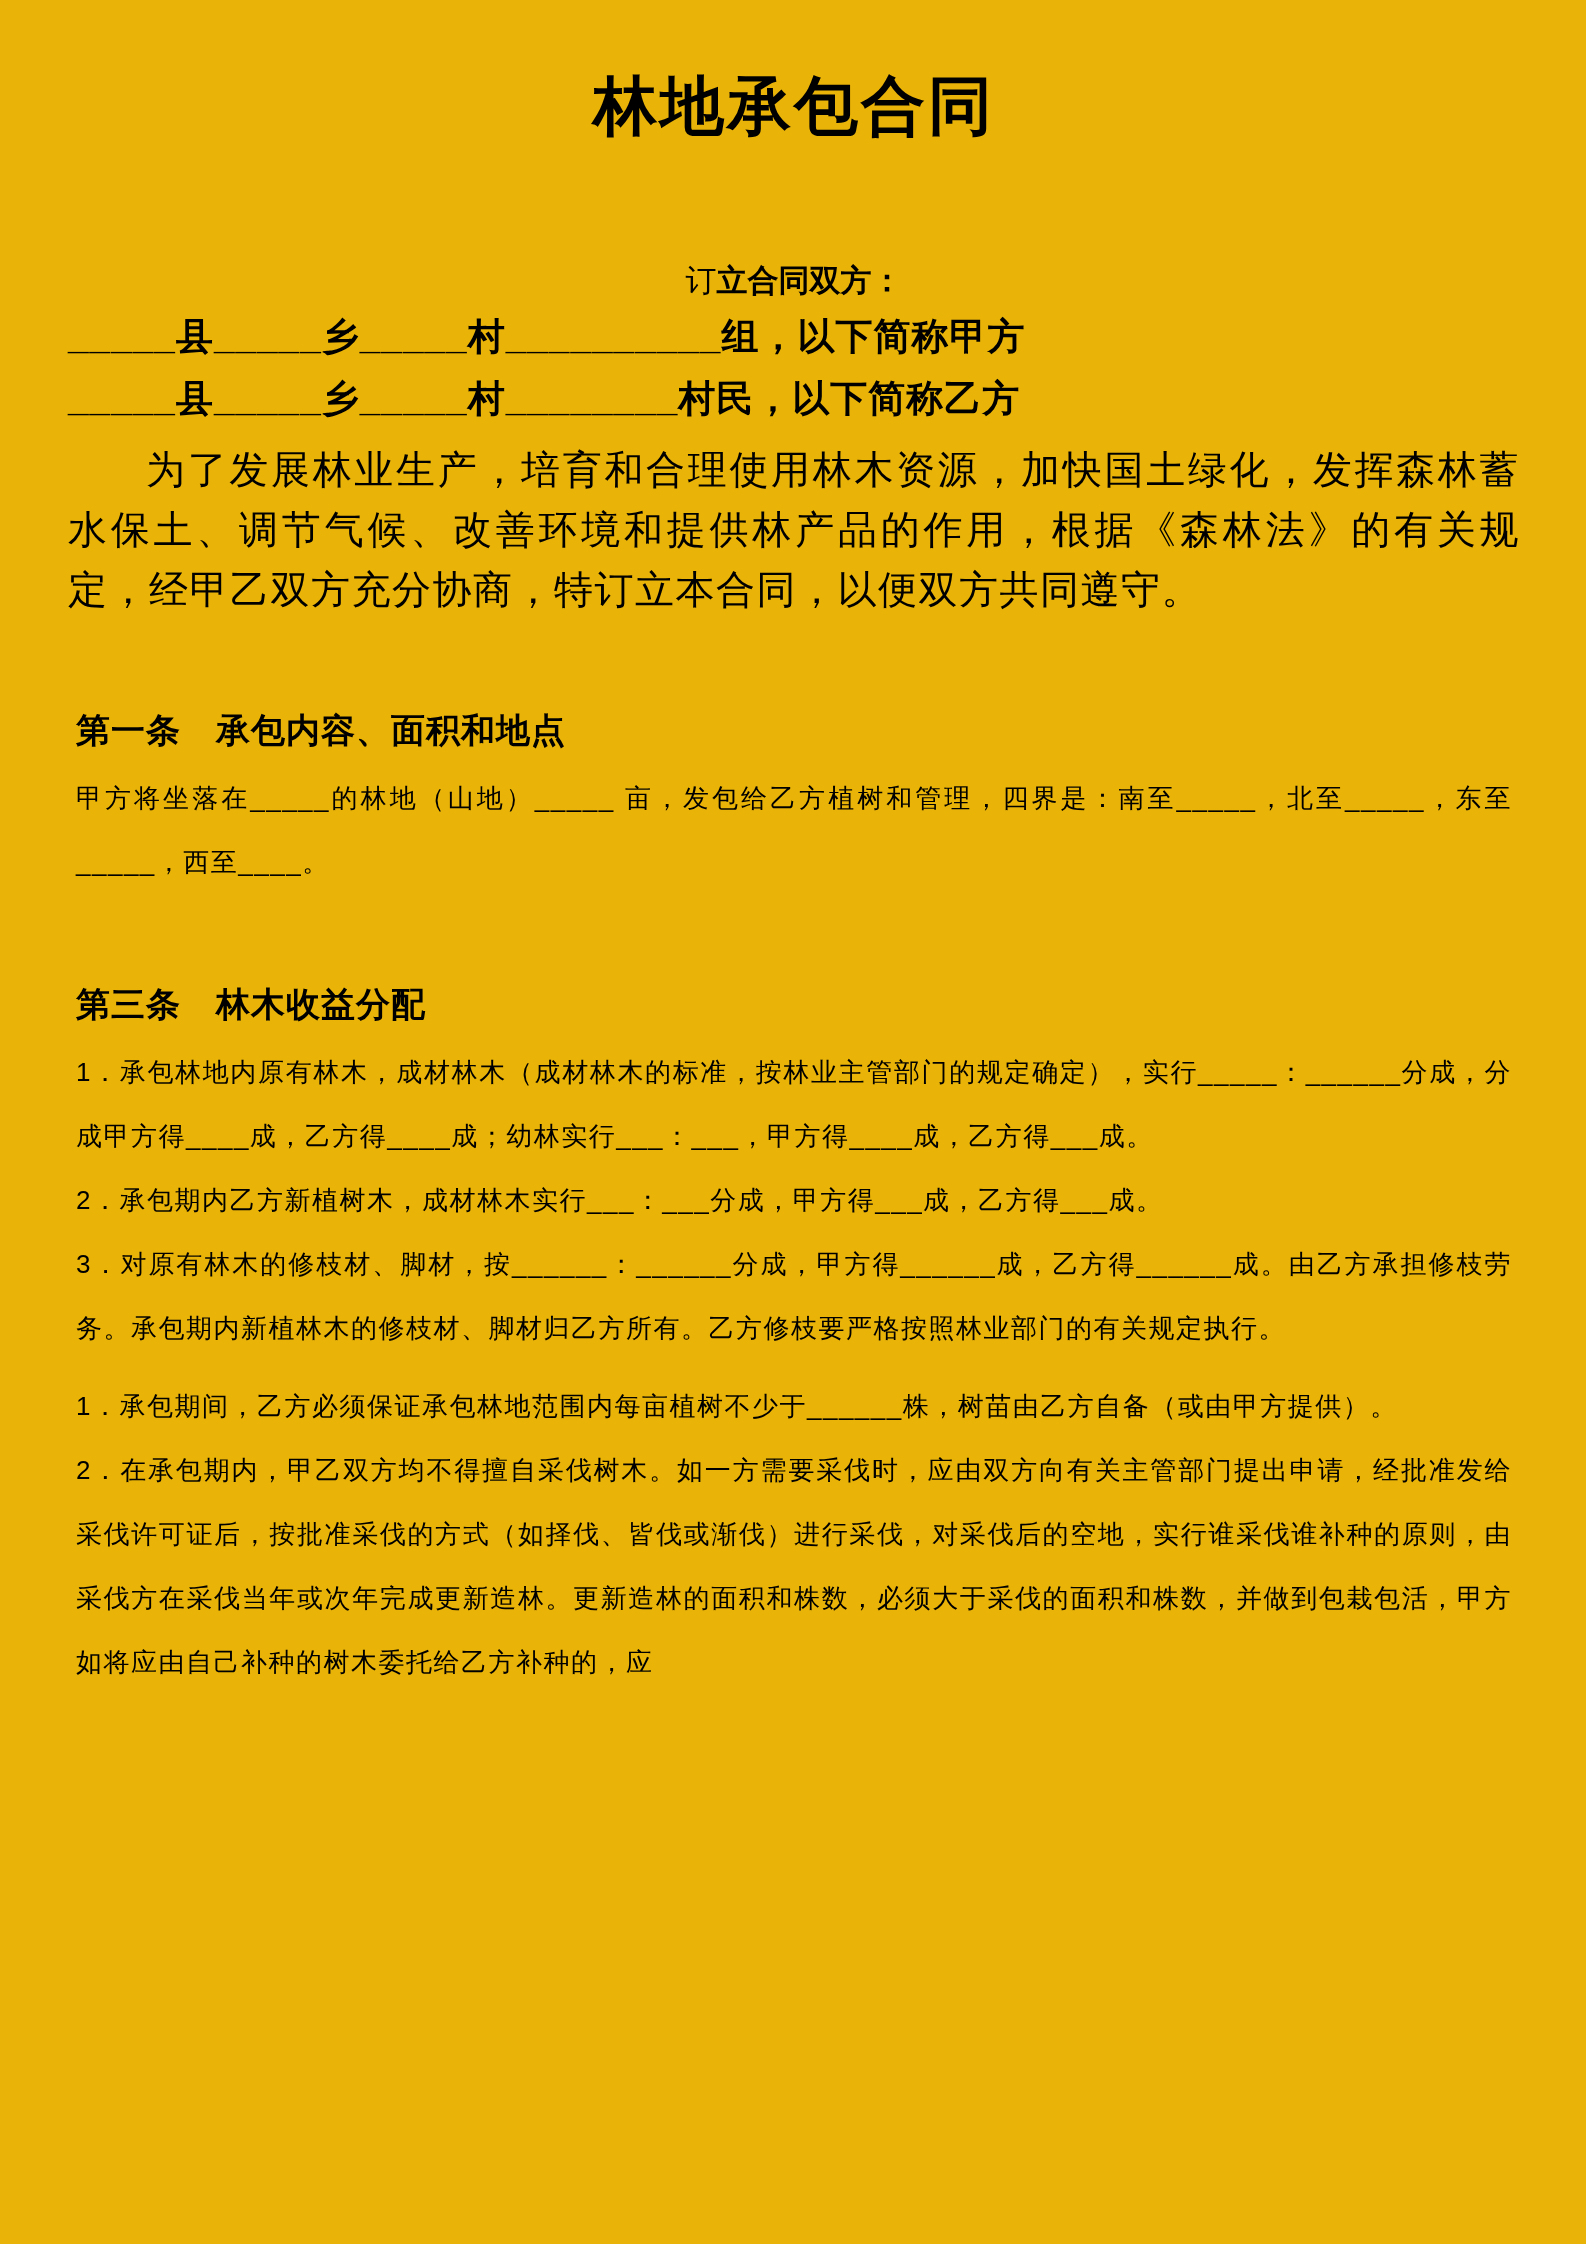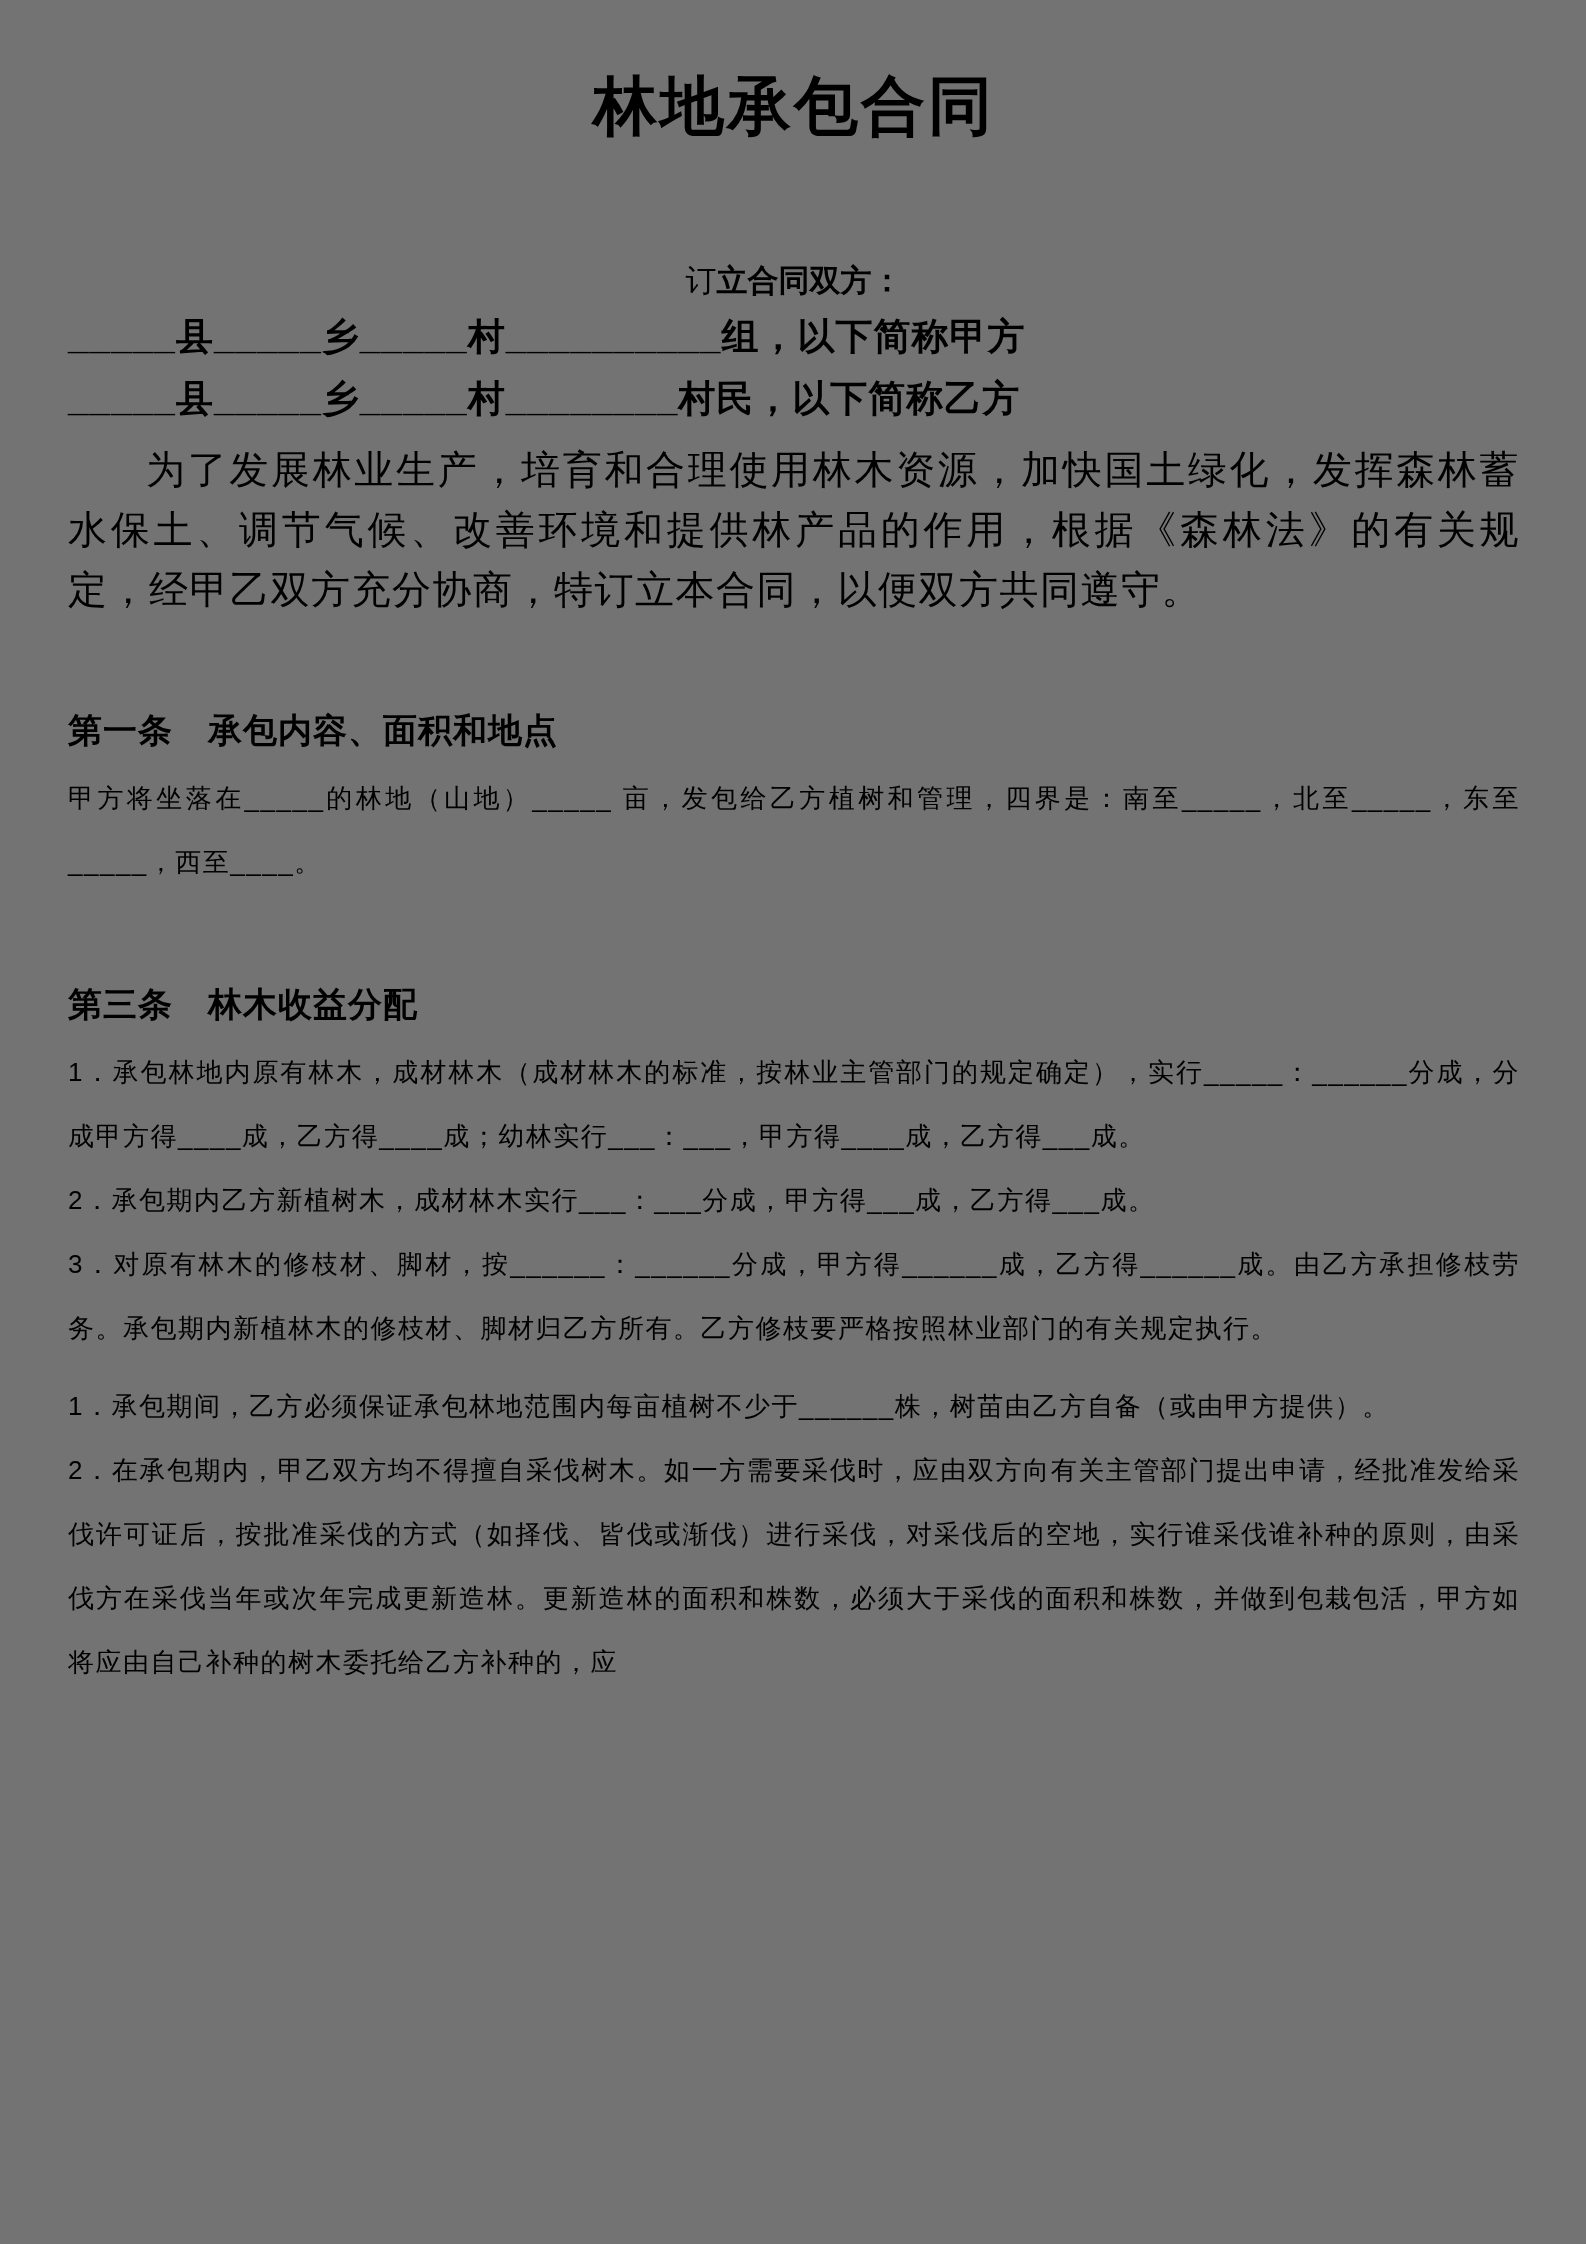--- a/index.html
+++ b/index.html
@@ -5,21 +5,21 @@
   html, body {
     margin: 0;
     padding: 0;
     background: #ffffff;
   }
   .page {
     position: relative;
     width: 1586px;
     height: 2244px;
     box-sizing: border-box;
-    background: #737373;
+    background: #eab308;
     padding: 64px 66px 0 68px;
     font-family: "Liberation Sans", "DejaVu Sans", sans-serif;
     color: #000000;
     overflow: hidden;
   }
   .doc-title {
     margin: 6px 0 0 0;
     text-align: center;
     font-size: 64px;
     font-weight: 700;
@@ -41,21 +41,21 @@
     letter-spacing: 1px;
   }
   .purpose {
     margin-top: 10px;
     font-size: 39px;
     line-height: 60px;
     text-indent: 2em;
     text-align: justify;
     letter-spacing: 1.5px;
   }
-  .section { margin: 0; }
+  .section { margin: 8px; }
   .section-heading {
     margin-top: 88px;
     font-size: 34px;
     font-weight: 700;
     line-height: 44px;
     letter-spacing: 1px;
   }
   .section-body { margin-top: 14px; }
   .section-para {
     margin: 0;

